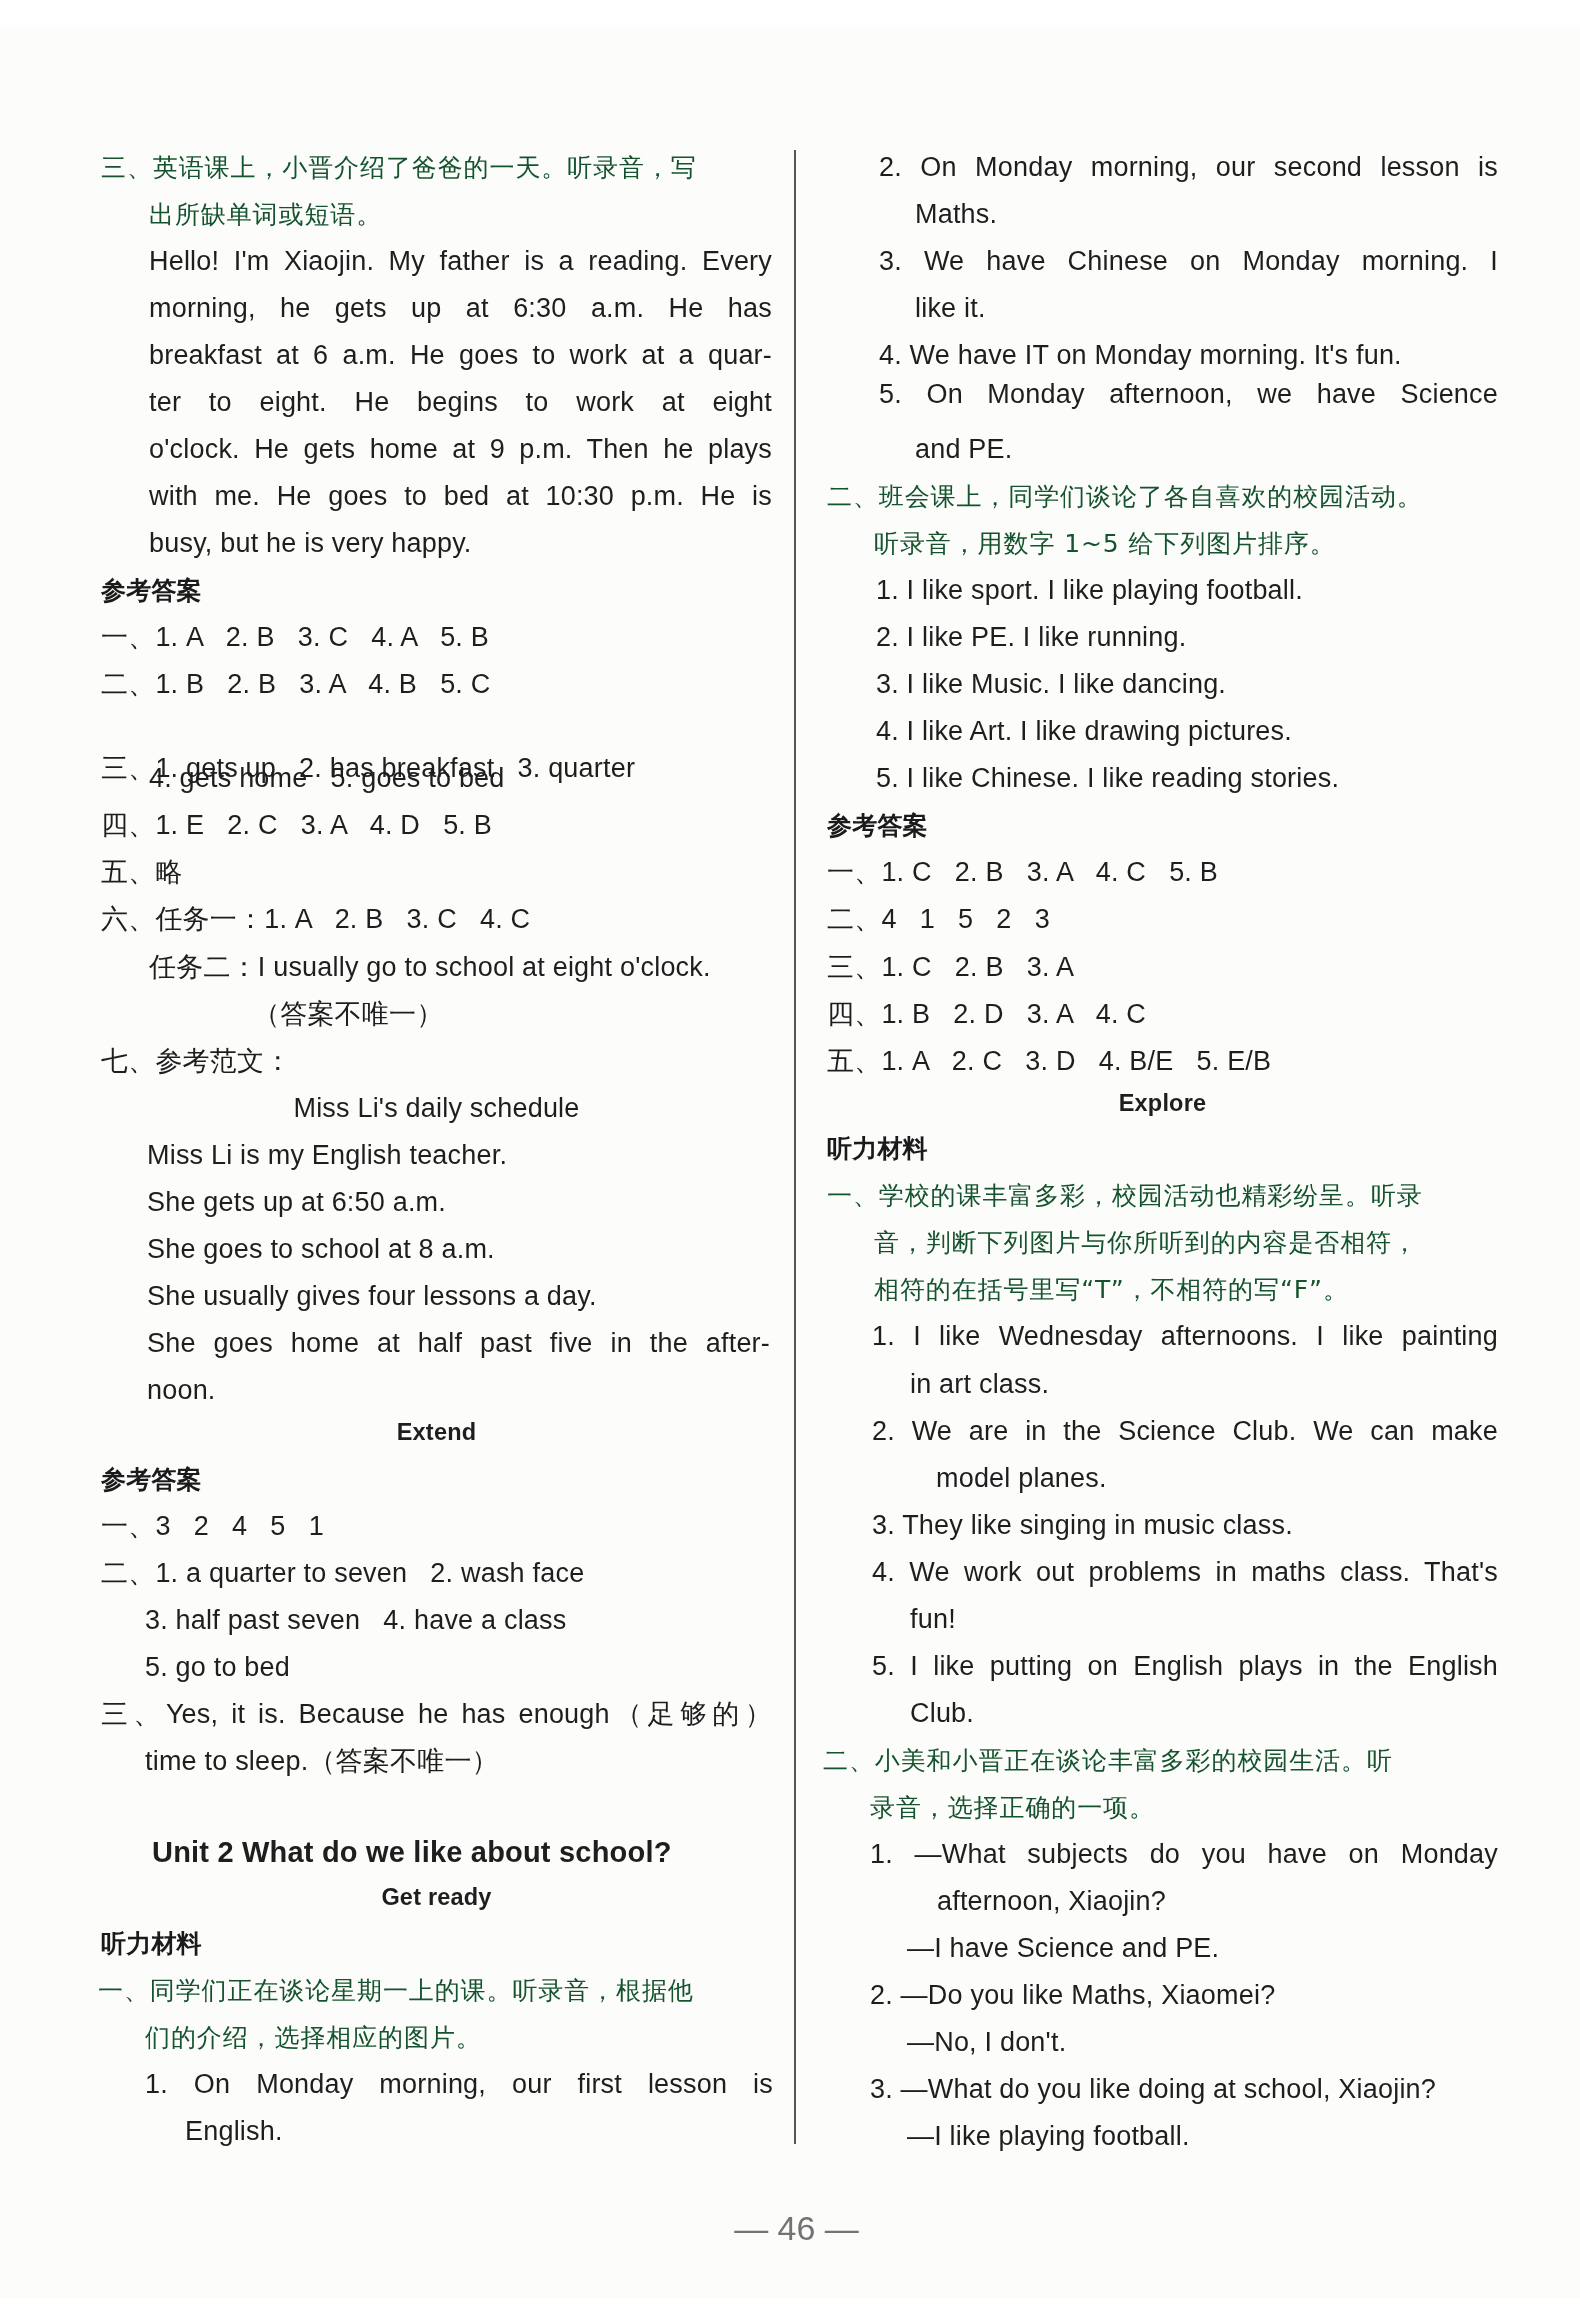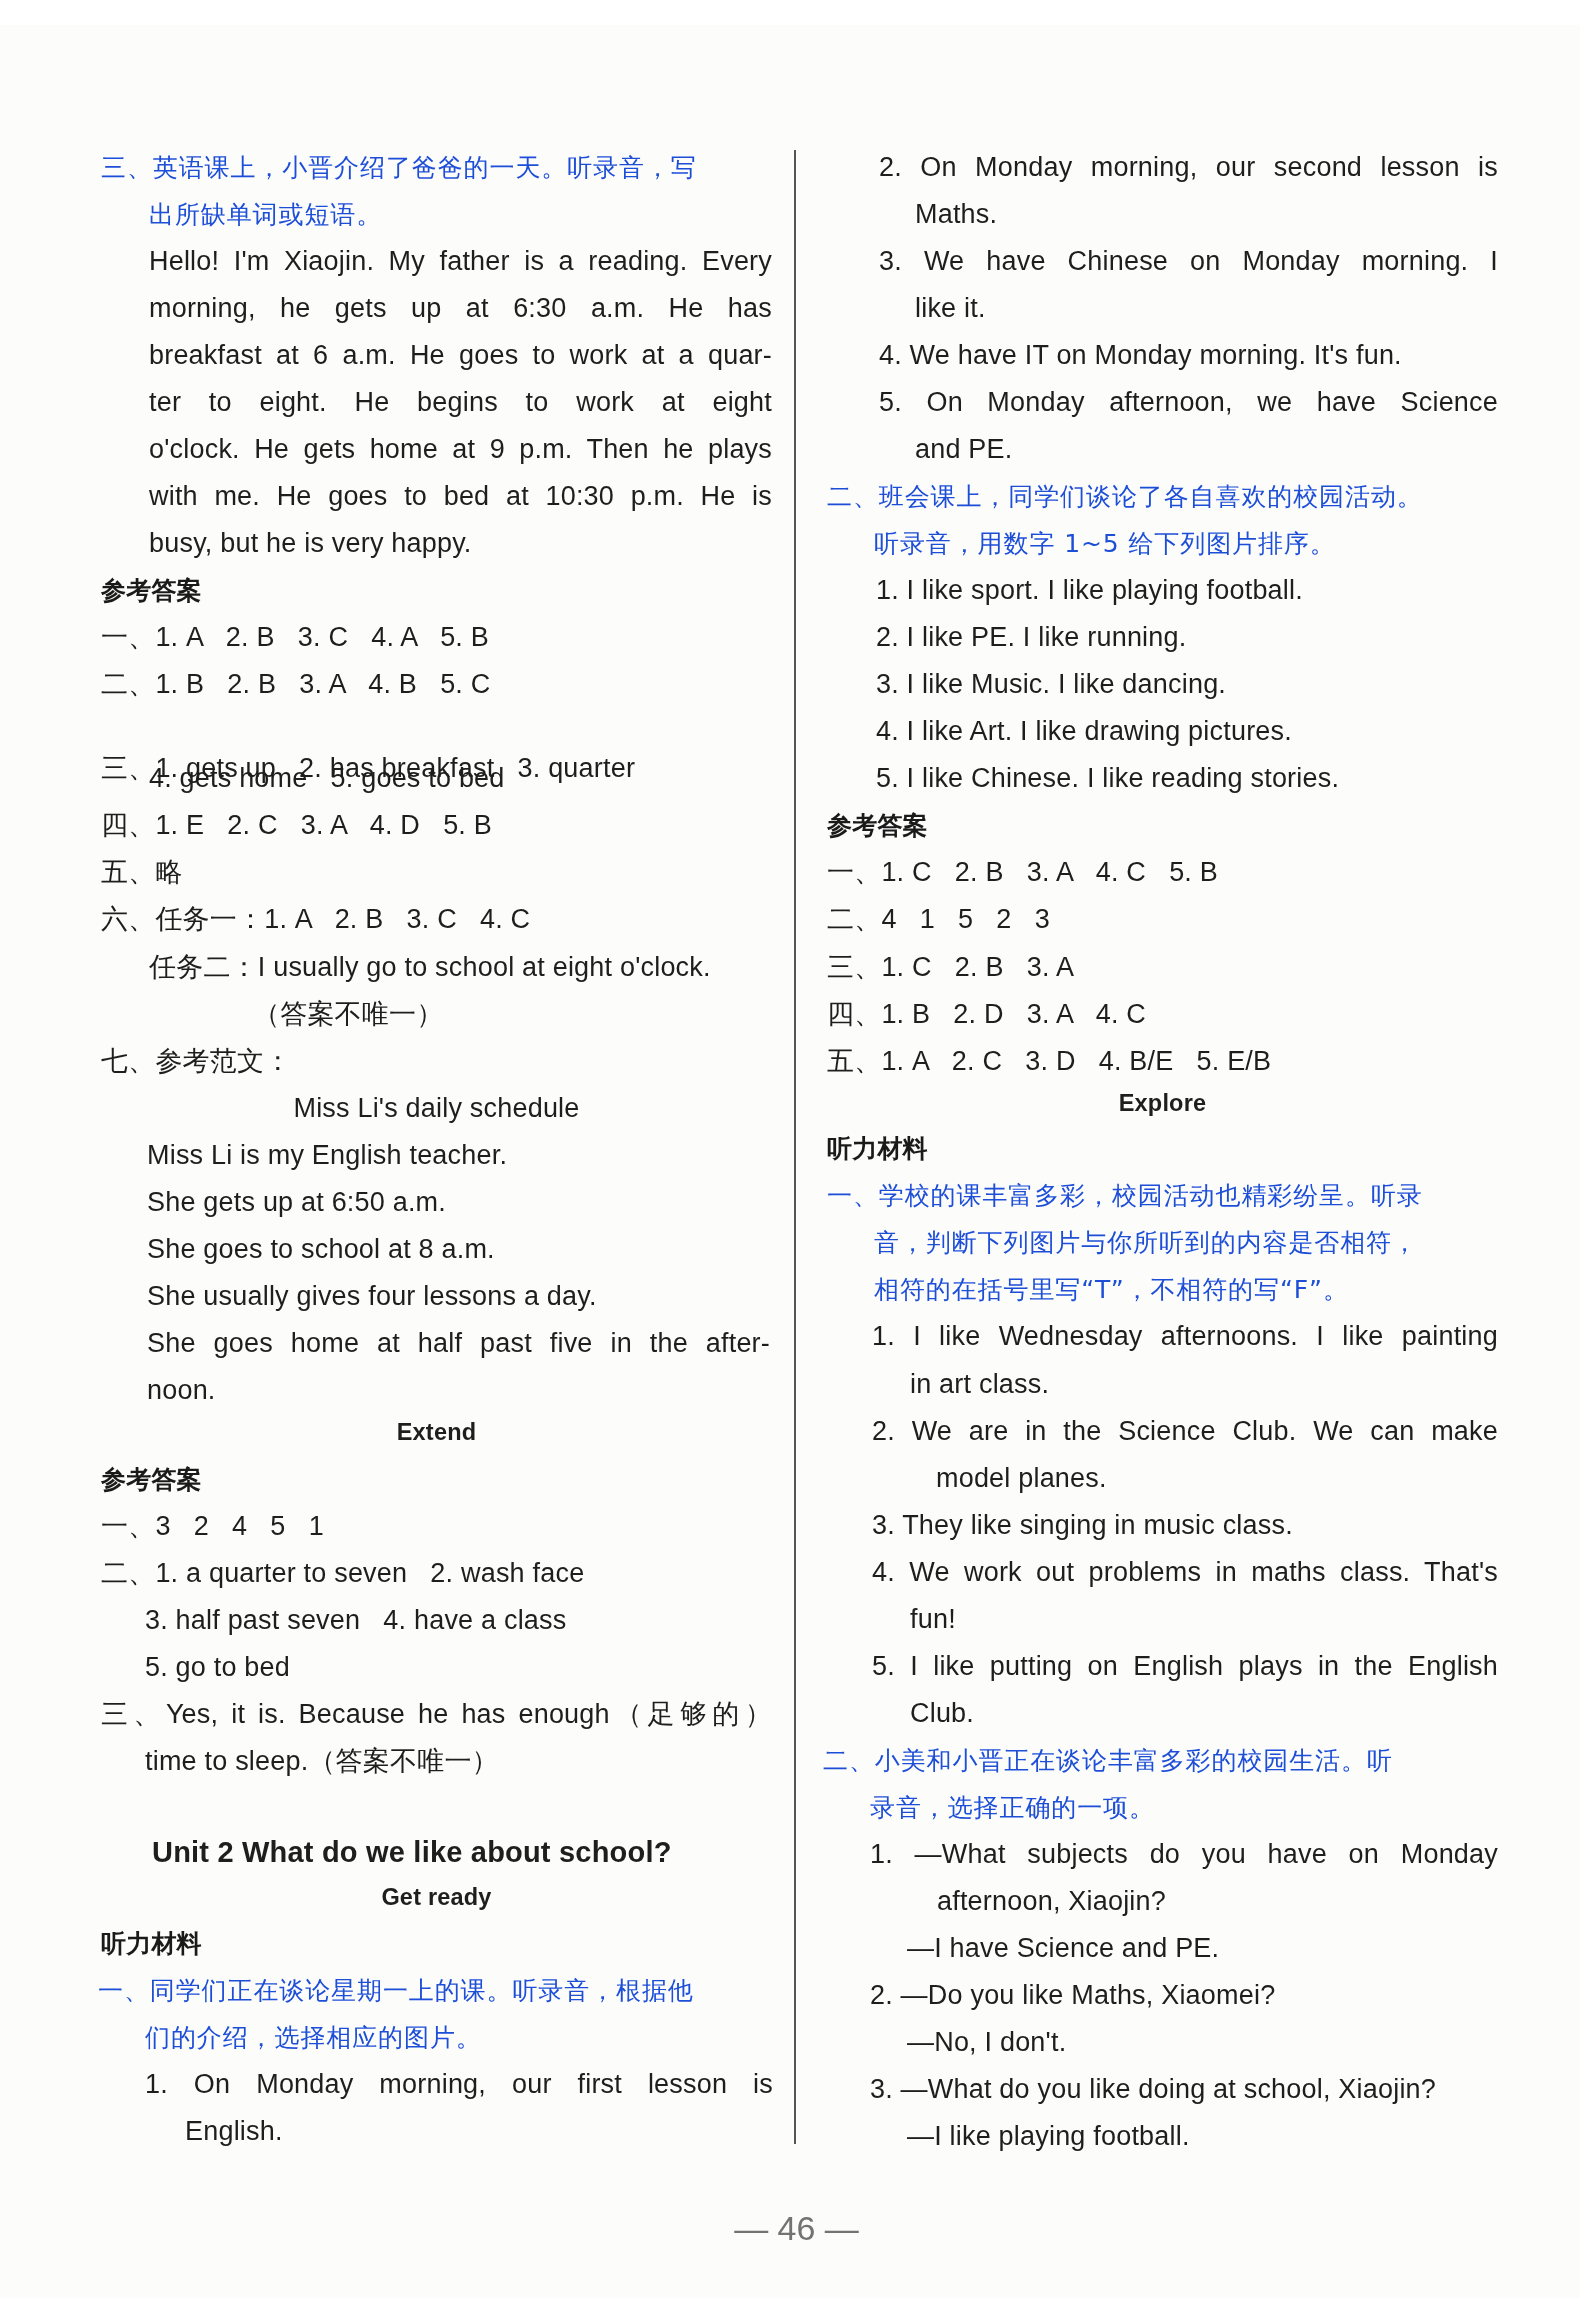--- a/index.html
+++ b/index.html
@@ -9,21 +9,21 @@
     font-family: "Liberation Sans", "DejaVu Sans", sans-serif;
     color: #1e1e1e;
   }
   .topband { position: absolute; left: 0; top: 0; width: 1580px; height: 25px; background: #ffffff; }
   .botband { position: absolute; left: 0; top: 2298px; width: 1580px; height: 22.6px; background: #ffffff; }
   .ln {
     position: absolute; height: 47px; line-height: 47px; font-size: 27px;
     white-space: nowrap; letter-spacing: 0.2px;
   }
   .just { text-align: justify; text-align-last: justify; }
-  .cn { font-family: "DejaVu Sans", sans-serif; font-size: 25px; letter-spacing: 0.9px; color: #1d4ed8; }
+  .cn { font-family: "DejaVu Sans", sans-serif; font-size: 25px; letter-spacing: 0.9px; color: #14532d; }
   .bold-cn { font-family: "DejaVu Sans", sans-serif; font-weight: bold; font-size: 25px; color: #1a1a1a; }
   .center { text-align: center; }
   .sub { font-weight: bold; font-size: 23.5px; }
   .unit { font-weight: bold; font-size: 29px; }
   .divider { position: absolute; left: 794px; top: 150px; width: 1.8px; height: 1994px; background: #555; }
   .pageno { position: absolute; left: 706px; top: 2207px; width: 181px; text-align: center; font-size: 34px; line-height: 42px; color: #737373; }
 </style>
 </head>
 <body>
 
@@ -81,21 +81,21 @@
   <div class="ln just" style="left:145px; top:2061px; width:628px;">1. On Monday morning, our first lesson is</div>
   <div class="ln" style="left:185px; top:2108px;">English.</div>
 </div>
 
 <div>
   <div class="ln just" style="left:879px; top:144px; width:619px;">2. On Monday morning, our second lesson is</div>
   <div class="ln" style="left:915px; top:191px;">Maths.</div>
   <div class="ln just" style="left:879px; top:238px; width:619px;">3. We have Chinese on Monday morning. I</div>
   <div class="ln" style="left:915px; top:285px;">like it.</div>
   <div class="ln" style="left:879px; top:332px;">4. We have IT on Monday morning. It's fun.</div>
-  <div class="ln just" style="left:879px; top:379px; width:619px;">5. On Monday afternoon, we have Science</div>
+  <div class="ln just" style="left:879px; top:371px; width:619px;">5. On Monday afternoon, we have Science</div>
   <div class="ln" style="left:915px; top:426px;">and PE.</div>
 
   <div class="ln cn" style="left:827px; top:473px; width:671px;">二、班会课上，同学们谈论了各自喜欢的校园活动。</div>
   <div class="ln cn" style="left:874px; top:520px;">听录音，用数字 1~5 给下列图片排序。</div>
   <div class="ln" style="left:876px; top:567px;">1. I like sport. I like playing football.</div>
   <div class="ln" style="left:876px; top:614px;">2. I like PE. I like running.</div>
   <div class="ln" style="left:876px; top:661px;">3. I like Music. I like dancing.</div>
   <div class="ln" style="left:876px; top:708px;">4. I like Art. I like drawing pictures.</div>
   <div class="ln" style="left:876px; top:755px;">5. I like Chinese. I like reading stories.</div>
 

